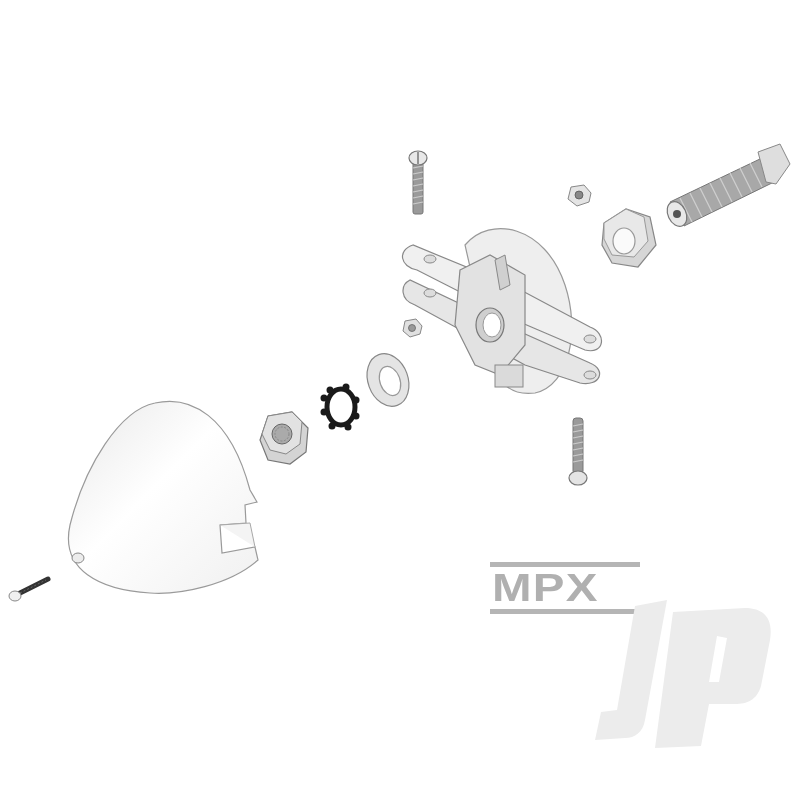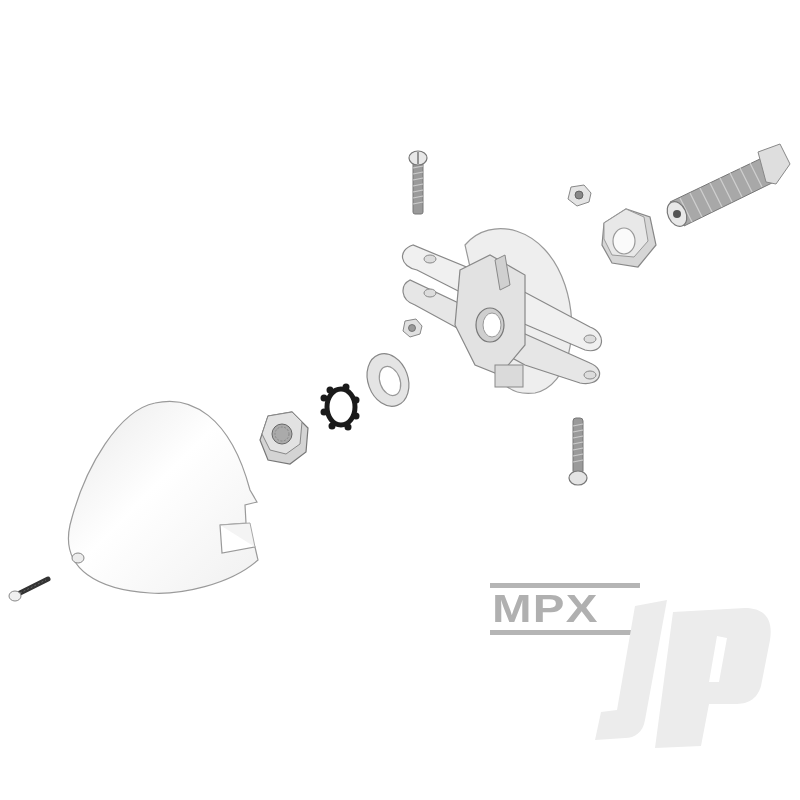--- a/index.html
+++ b/index.html
@@ -1,19 +1,19 @@
 <!DOCTYPE html>
 <html><head>
 <meta charset="utf-8">
 <style>
   html, body { margin:0; padding:0; background:#ffffff; }
   .stage { position:relative; width:800px; height:800px; overflow:hidden; background:#fff; font-family:"Liberation Sans", sans-serif; }
   .part { position:absolute; }
   svg { display:block; }
-  .mpx-logo { position:absolute; left:490px; top:562px; width:150px; height:52px;margin-top:21px; }
+  .mpx-logo { position:absolute; left:490px; top:562px; width:150px; height:52px; }
   .mpx-bar { position:absolute; left:0; width:150px; height:5px; background:#b5b5b5; }
   .mpx-text { position:absolute; left:2px; top:6px; font-family:"Liberation Sans", sans-serif; font-weight:bold; font-size:38px; letter-spacing:1px; color:#b0b0b0; line-height:40px; transform:scaleX(1.25); transform-origin:left; }
   .jp-logo { position:absolute; left:595px; top:600px; width:180px; height:150px; }
 </style>
 </head>
 <body>
 
 <div class="stage">
 
   <div class="part" style="left:60px;top:395px;">

